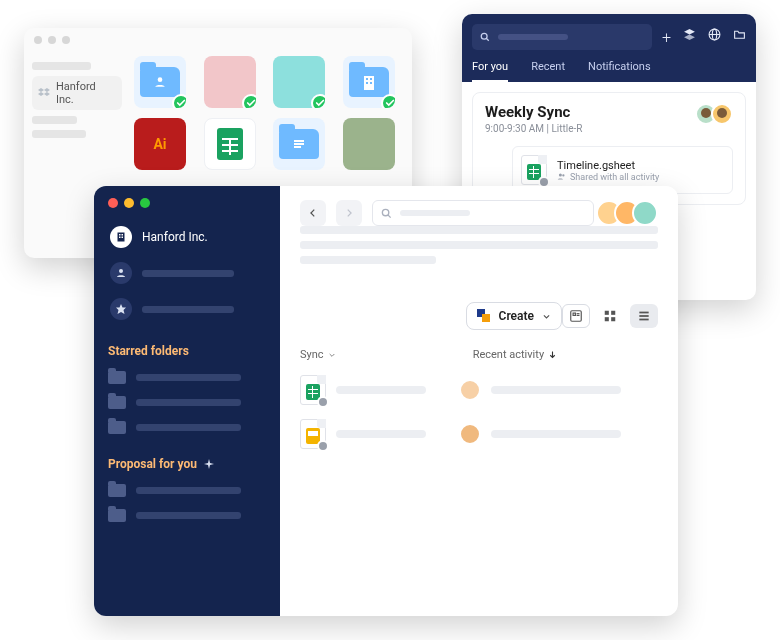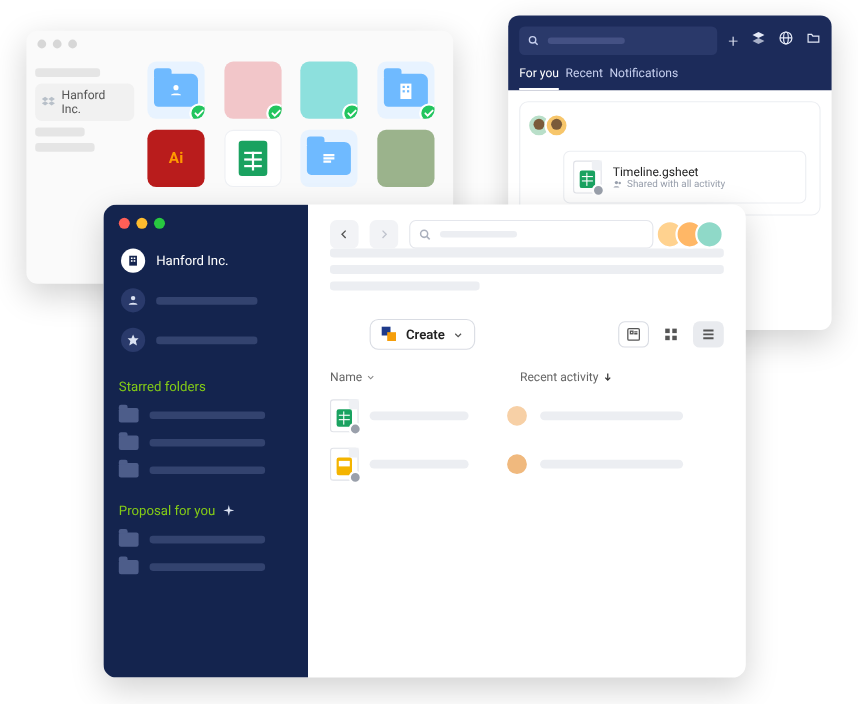--- a/index.html
+++ b/index.html
@@ -92,21 +92,21 @@
     padding:10px 10px 0 10px;
   }
   .win2 .searchrow { display:flex; align-items:center; gap:10px; }
   .win2 .search {
     flex:1; height:26px; background:#2a396a; border-radius:5px;
     display:flex; align-items:center; gap:8px; padding:0 8px;
   }
   .win2 .search .ph { flex:0 0 70px; height:6px; background:#445184; border-radius:3px; }
   .win2 .ticons { display:flex; gap:12px; color:#e4e9f7; }
   .win2 .ticons span { font-size:12px; cursor:pointer; }
-  .win2 .tabs { display:flex; gap:6px; margin-top:10px; font-size:11px; color:#c6cfee; }
+  .win2 .tabs { display:flex; gap:23px; margin-top:10px; font-size:11px; color:#c6cfee; }
   .win2 .tabs .tab { padding-bottom:7px; cursor:pointer; }
   .win2 .tabs .tab.active { color:#fff; border-bottom:2px solid #fff; }
   .win2 .card {
     margin:10px; border:1px solid #eceef2; border-radius:8px; padding:10px 12px;
   }
   .win2 .card .toprow{ display:flex; justify-content:space-between; align-items:flex-start;}
   .win2 .card h3 { font-size:15px; font-weight:700; color:#1c1c1c; }
   .win2 .card .meta { font-size:10px; color:#8a8f99; margin-top:2px; }
   .avrow { display:flex; }
   .av {
@@ -171,21 +171,21 @@
     font-size:12px; color:#cdd6ee;
   }
   .win3 .navitem.active{ color:#fff; }
   .circicon{
     width:22px; height:22px; border-radius:50%; background:#2a3a6b;
     display:flex; align-items:center; justify-content:center;
   }
   .circicon.active{ background:#fff; color:#14244e; }
   .navlabel-skel{ flex:1; height:7px; background:#33436f; border-radius:3px; max-width:92px;}
   .sec-title{
-    font-size:12px; font-weight:400; color:#84cc16; margin-top:14px; margin-bottom:4px;
+    font-size:12px; font-weight:700; color:#fdba74; margin-top:14px; margin-bottom:4px;
     display:flex; align-items:center; gap:6px;
   }
   .folderrow{
     display:flex; align-items:center; gap:10px; padding:3px 0;
   }
   .folderrow .fld{
     width:18px; height:13px; background:#4d5d8a; border-radius:2px; position:relative;
   }
   .folderrow .fld::before{
     content:''; position:absolute; top:-3px; left:0; width:8px; height:4px;
@@ -211,22 +211,22 @@
   .bigav { width:26px; height:26px; border-radius:50%; margin-left:-8px; border:2px solid #fff;}
   .bigav.c1{background:#ffd28f;} .bigav.c2{background:#ffb766;} .bigav.c3{background:#8fd9c8;}
 
   .win3 h1{
     font-size:26px; font-weight:800; color:#111; margin:18px 0 12px 0;
   }
   .paras .p{ height:8px; background:#eceef2; border-radius:3px; margin-bottom:7px;}
   .paras .p.w1{width:100%} .paras .p.w2{width:100%} .paras .p.w3{width:38%}
 
   .toolbar{
-    display:flex; align-items:center; justify-content:space-between;
-    margin-top:26px;
+    display:flex; align-items:center; justify-content:flex-end;
+    margin-top:38px;
     padding-left:36px;
   }
   .createbtn{
     display:flex; align-items:center; gap:8px;
     border:1px solid #d9dce3; border-radius:8px; padding:6px 10px;
     font-size:12px; font-weight:600; color:#222; cursor:pointer;
   }
   .createbtn .cb-icon{
     width:14px; height:14px; position:relative;
   }
@@ -387,20 +387,26 @@
       </div>
     </div>
     <div class="tabs">
       <div class="tab active">For you</div>
       <div class="tab">Recent</div>
       <div class="tab">Notifications</div>
     </div>
   </div>
   <div class="card">
     <div class="toprow">
+      <div>
+        <h3>Weekly Sync</h3>
+        <div class="meta">
+          <span>9:00-9:30 AM</span> | <span>Little-R</span>
+        </div>
+      </div>
       <div class="avrow">
         <div class="av a1 head"></div>
         <div class="av a2 head"></div>
       </div>
     </div>
     <div class="filecard">
       <div class="fileicon">
         <div class="inner gs"></div>
         <div class="sync"></div>
       </div>
@@ -560,21 +566,21 @@
               <line x1="4" y1="6" x2="20" y2="6"></line>
               <line x1="4" y1="12" x2="20" y2="12"></line>
               <line x1="4" y1="18" x2="20" y2="18"></line>
             </svg>
         </div>
       </div>
     </div>
 
     <div class="colhdrs">
       <div class="col name">
-        <span>Name</span>
+        <span>Sync</span>
         <span>
             <svg width="8" height="8" viewBox="0 0 24 24" fill="none" stroke="#888" stroke-width="3">
               <polyline points="5,9 12,16 19,9"></polyline>
             </svg>
           </span>
       </div>
       <div class="col">
         <span>Recent activity</span>
         <span>
             <svg width="9" height="9" viewBox="0 0 24 24" fill="none" stroke="#333" stroke-width="3">

